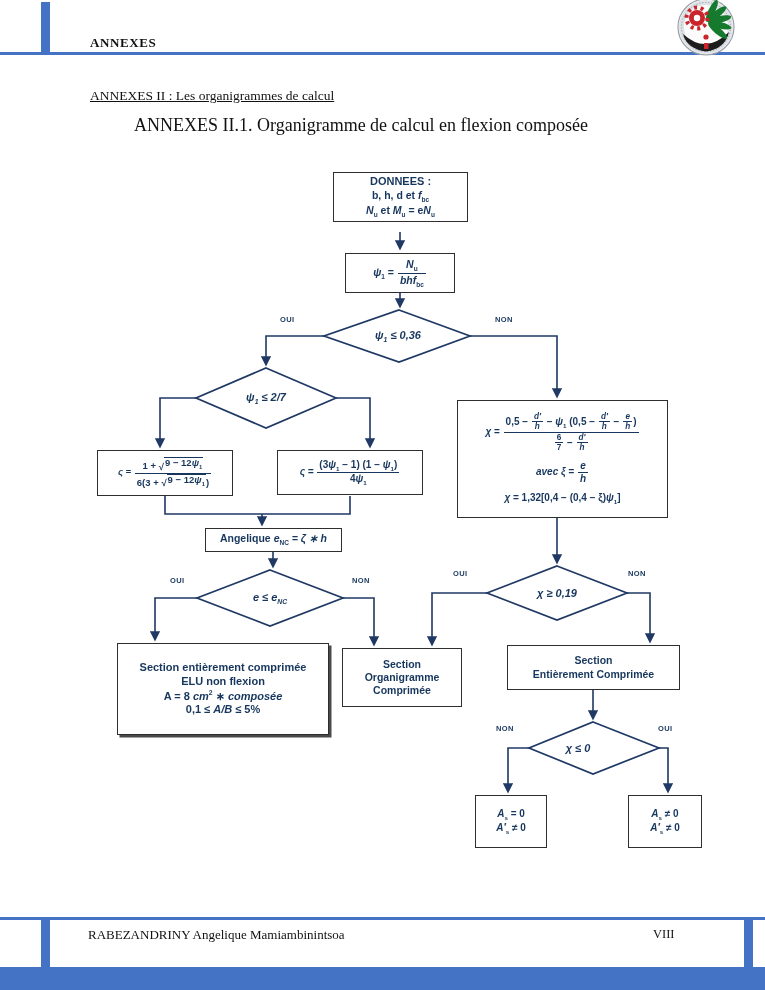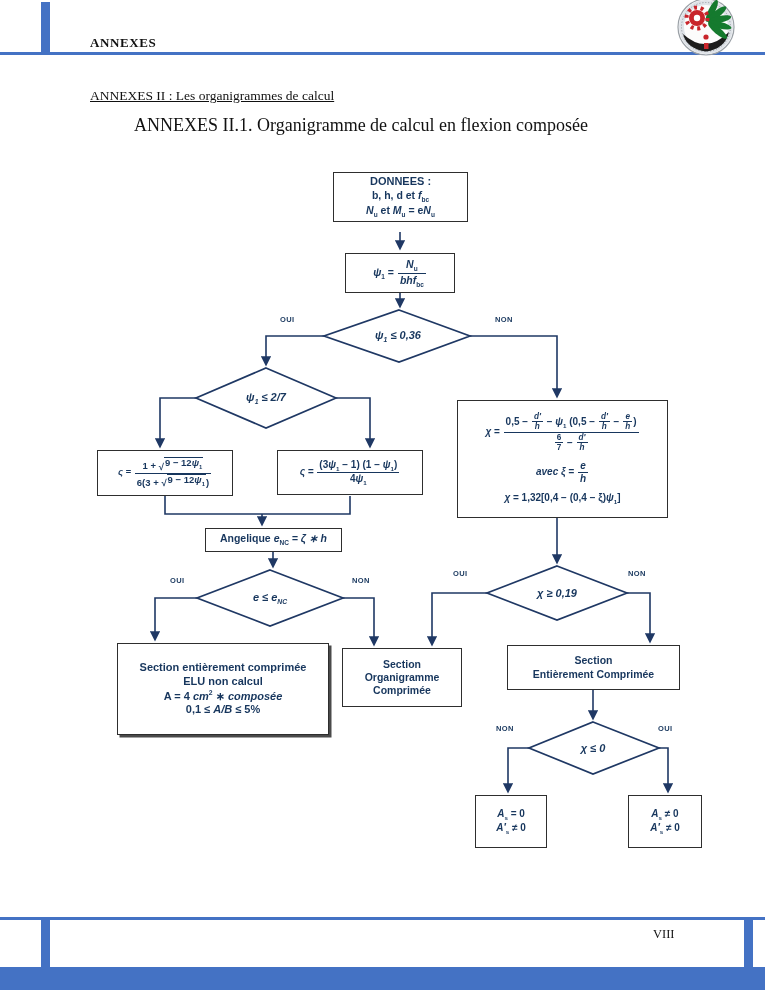--- a/index.html
+++ b/index.html
@@ -182,22 +182,22 @@
         </span></div>
     <div class="fx"><span class="it">χ</span><span> = 1,32[0,4 − (0,4 − ξ)</span><span class="it">ψ</span><sub>1</sub><span>]</span></div>
   </div>
 
   <div class="flow-box" style="left:205px; top:528px; width:137px; height:24px; font-size:10.5px;">
     <div class="fx"><span>Angelique </span><span class="it">e</span><sub>NC</sub><span class="it"> =  ζ ∗ h</span></div>
   </div>
 
   <div class="flow-box shadowed" style="left:117px; top:643px; width:212px; height:92px; font-size:11px; line-height:1.95;">
     <div class="fx">Section entièrement comprimée</div>
-    <div class="fx">ELU non calcul</div>
-    <div class="fx"><span>A = 4 </span><span class="it">cm</span><sup>2</sup><span> ∗ </span><span class="it">composée</span></div>
+    <div class="fx">ELU non flexion</div>
+    <div class="fx"><span>A = 8 </span><span class="it">cm</span><sup>2</sup><span> ∗ </span><span class="it">composée</span></div>
     <div class="fx"><span>0,1  ≤  </span><span class="it">A/B</span><span>  ≤  5%</span></div>
   </div>
 
   <div class="flow-box" style="left:342px; top:648px; width:120px; height:59px; font-size:10.5px; line-height:1.6;">
     <div class="fx">Section</div>
     <div class="fx">Organigramme</div>
     <div class="fx">Comprimée</div>
   </div>
 
   <div class="flow-box" style="left:507px; top:645px; width:173px; height:45px; font-size:10.5px; line-height:1.6;">
@@ -212,30 +212,31 @@
 
   <div class="flow-box" style="left:628px; top:795px; width:74px; height:53px; font-size:10px; line-height:1.9;">
     <div class="fx"><span class="it">A</span><sub>s</sub><span> ≠ 0</span></div>
     <div class="fx"><span class="it">A′</span><sub>s</sub><span> ≠ 0</span></div>
   </div>
 
   <div class="d-text" style="left:398px; top:336px;"><span>ψ</span><sub>1</sub><span> ≤ 0,36</span></div>
   <div class="d-text" style="left:266px; top:398px;"><span>ψ</span><sub>1</sub><span> ≤ 2/7</span></div>
   <div class="d-text" style="left:270px; top:598px;"><span>e ≤ e</span><sub>NC</sub></div>
   <div class="d-text" style="left:557px; top:593px;"><span>χ ≥ 0,19</span></div>
-  <div class="d-text" style="left:593px; top:748px;"><span>χ ≤ 0</span></div>
+  <div class="d-text" style="left:578px; top:748px;"><span>χ ≤ 0</span></div>
 
   <div class="branch-label" style="left:280px; top:315px;">OUI</div>
   <div class="branch-label" style="left:495px; top:315px;">NON</div>
   <div class="branch-label" style="left:170px; top:576px;">OUI</div>
   <div class="branch-label" style="left:352px; top:576px;">NON</div>
   <div class="branch-label" style="left:453px; top:569px;">OUI</div>
   <div class="branch-label" style="left:628px; top:569px;">NON</div>
   <div class="branch-label" style="left:496px; top:724px;">NON</div>
   <div class="branch-label" style="left:658px; top:724px;">OUI</div>
 
   <div class="rule" style="top:917px;"></div>
+  <div class="footer-author">RABEZANDRINY Angelique Mamiambinintsoa</div>
   <div class="footer-page">VIII</div>
   <div class="vbar" style="left:41px; top:920px; height:70px;"></div>
   <div class="vbar" style="left:744px; top:920px; height:70px;"></div>
   <div class="band-bottom"></div>
 
 </div>
 
 </body></html>

